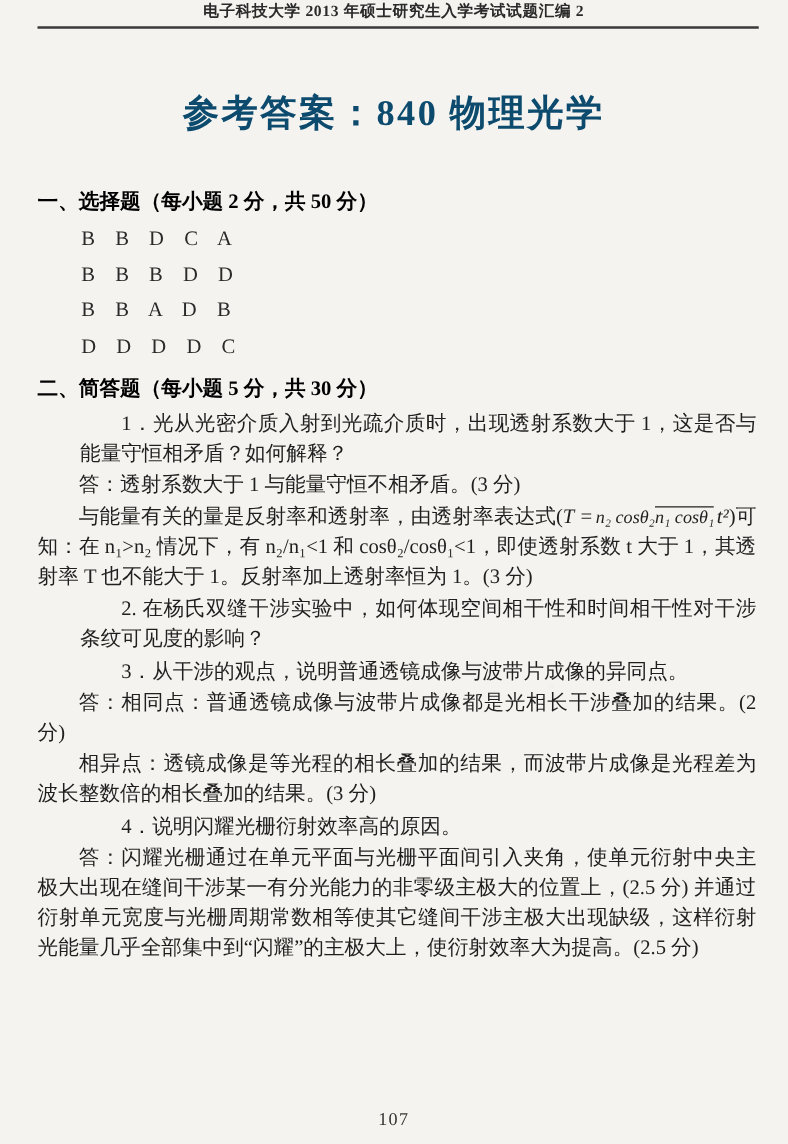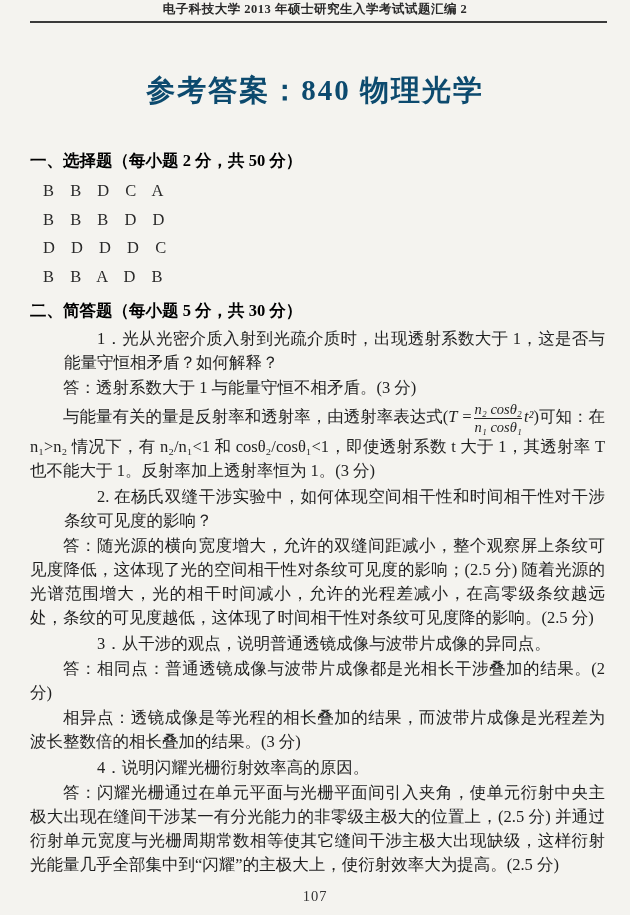--- a/index.html
+++ b/index.html
@@ -51,21 +51,21 @@
     font-size: 16.5px;
     line-height: 24px;
     text-align: justify;
   }
   .section-heading {
     font-weight: bold;
     margin: 0 0 4px 0;
     color: #000000;
   }
   .choice-rows {
-    margin: 4px 0 8px 13px;
+    margin: 4px 0 8px 35px;
   }
   .choice-row {
     line-height: 28.5px;
     letter-spacing: 6px;
     font-size: 16.5px;
     color: #2a2a2a;
     font-family: "Liberation Serif", "DejaVu Serif", serif;
   }
   .content p {
     margin: 0;
@@ -73,21 +73,20 @@
   }
   .content p.q {
     margin-top: 2px;
     margin-left: 34px;
   }
   .content p.a {
     margin-top: 1px;
   }
   .frac {
     display: inline-flex;
-    flex-direction: column;
     align-items: center;
     vertical-align: middle;
     font-size: 14.5px;
     line-height: 1.15;
     font-style: italic;
     margin: 0 2px;
     text-indent: 0;
   }
   .frac .den {
     border-top: 1.2px solid #222;
@@ -121,37 +120,36 @@
 
   <div class="doc-title">参考答案：840 物理光学</div>
 
   <div class="content">
 
     <div class="section-heading">一、选择题（每小题 2 分，共 50 分）</div>
 
     <div class="choice-rows">
       <div class="choice-row">B B D C A</div>
       <div class="choice-row">B B B D D</div>
+      <div class="choice-row">B B A D B</div>
       <div class="choice-row">D D D D C</div>
-      <div class="choice-row">B B A D B</div>
     </div>
 
     <div class="section-heading">二、简答题（每小题 5 分，共 30 分）</div>
 
     <p class="q">1．光从光密介质入射到光疏介质时，出现透射系数大于 1，这是否与能量守恒相矛盾？如何解释？</p>
     <p class="a">答：透射系数大于 1 与能量守恒不相矛盾。(3 分)</p>
     <p class="a">
       <span>与能量有关的量是反射率和透射率，由透射率表达式(</span><span class="formula"><span class="math">T =</span><span class="frac">
             <span class="num">n₂ cosθ₂</span>
             <span class="den">n₁ cosθ₁</span>
           </span><span class="math">t²</span></span><span>)可知：在 n₁&gt;n₂ 情况下，有 n₂/n₁&lt;1 和 cosθ₂/cosθ₁&lt;1，即使透射系数 t 大于 1，其透射率 T 也不能大于 1。反射率加上透射率恒为 1。(3 分)</span>
     </p>
 
     <p class="q">2. 在杨氏双缝干涉实验中，如何体现空间相干性和时间相干性对干涉条纹可见度的影响？</p>
-    <p class="a">答：随光源的横向宽度增大，允许的双缝间距减小，整个观察屏上条纹可见度降低，这体现了光的空间相干性对条纹可见度的影响；(2.5 分) 随着光源的光谱范围增大，光的相干时间减小，允许的光程差减小，在高零级条纹越远处，条纹的可见度越低，这体现了时间相干性对条纹可见度降的影响。(2.5 分)</p>
 
     <p class="q">3．从干涉的观点，说明普通透镜成像与波带片成像的异同点。</p>
     <p class="a">答：相同点：普通透镜成像与波带片成像都是光相长干涉叠加的结果。(2 分)</p>
     <p class="a">相异点：透镜成像是等光程的相长叠加的结果，而波带片成像是光程差为波长整数倍的相长叠加的结果。(3 分)</p>
 
     <p class="q">4．说明闪耀光栅衍射效率高的原因。</p>
     <p class="a">答：闪耀光栅通过在单元平面与光栅平面间引入夹角，使单元衍射中央主极大出现在缝间干涉某一有分光能力的非零级主极大的位置上，(2.5 分) 并通过衍射单元宽度与光栅周期常数相等使其它缝间干涉主极大出现缺级，这样衍射光能量几乎全部集中到“闪耀”的主极大上，使衍射效率大为提高。(2.5 分)</p>
 
   </div>
 

